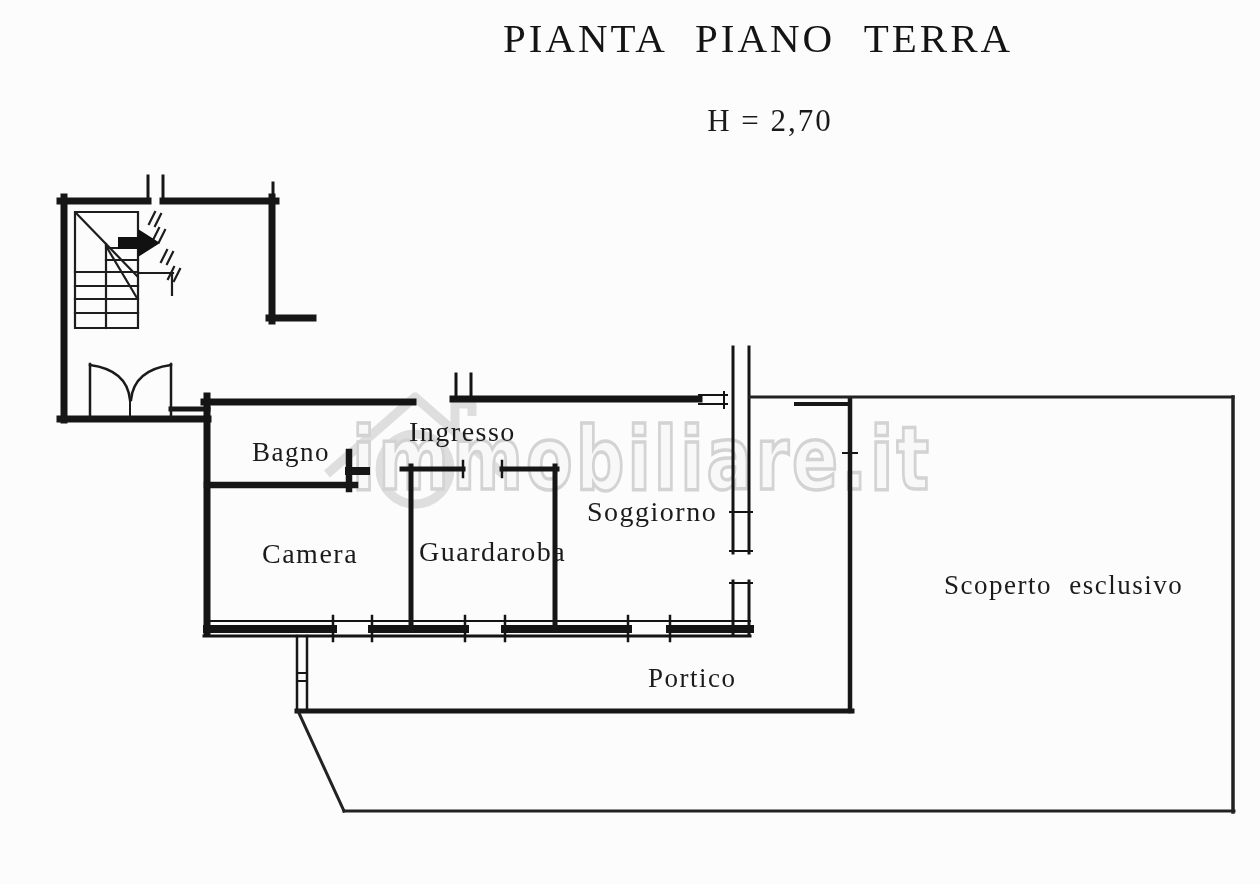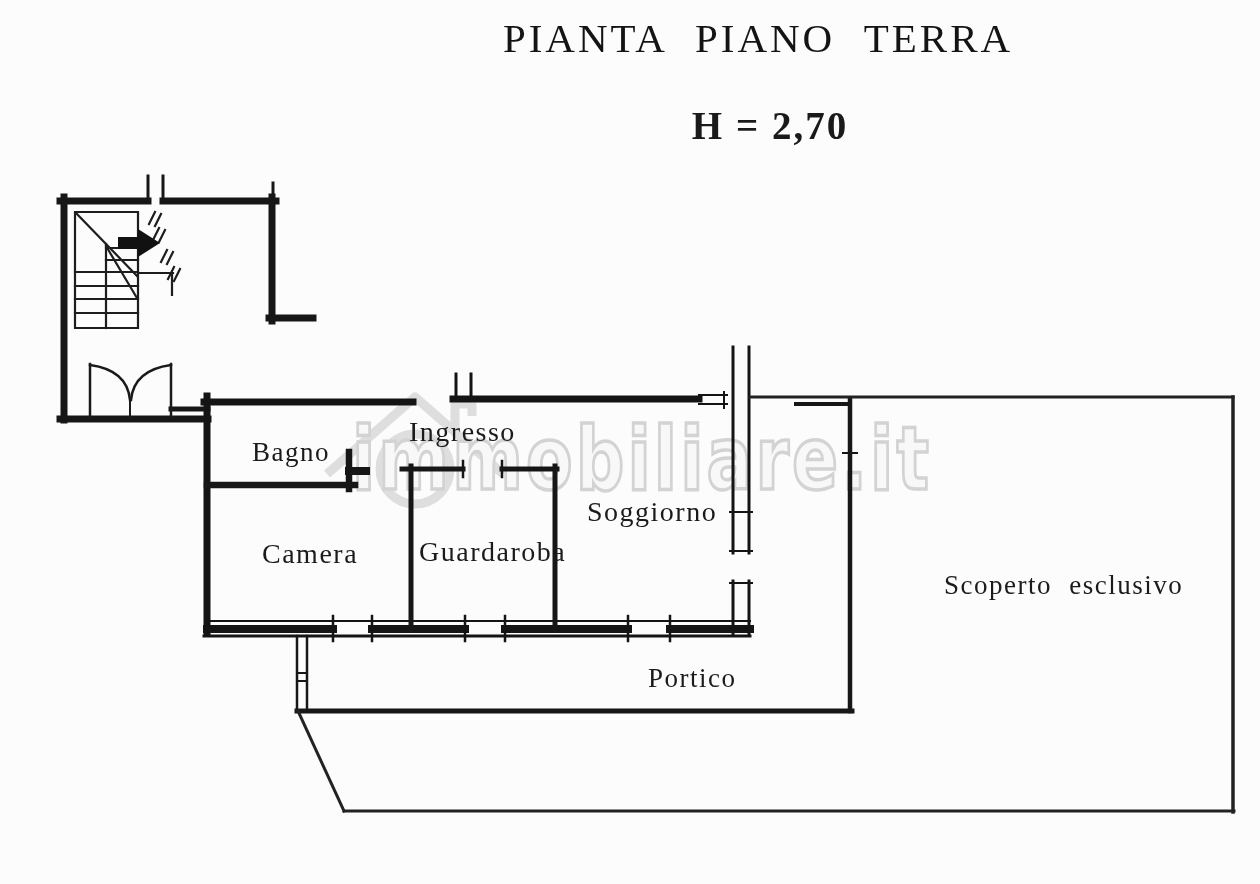--- a/index.html
+++ b/index.html
@@ -8,21 +8,21 @@
     background:#fcfcfc;
     font-family:"Liberation Serif", serif;
   }
   .plan-title{
     position:absolute;top:14px;left:758px;transform:translateX(-50%);
     font-size:41px;color:#141414;letter-spacing:3px;word-spacing:16px;
     white-space:nowrap;font-weight:500;
   }
   .height-label{
     position:absolute;top:103px;left:770px;transform:translateX(-50%);
-    font-size:39px;color:#1a1a1a;letter-spacing:2px;white-space:nowrap;font-weight:bold;
+    font-size:31px;color:#1a1a1a;letter-spacing:2px;white-space:nowrap;
   }
   svg.plan{position:absolute;left:0;top:0;}
   .room-label{
     font-family:"Liberation Serif", serif;
     fill:#1b1b1b;letter-spacing:1.5px;
   }
   .wm-text{
     font-family:"DejaVu Sans", sans-serif;
     font-weight:bold;letter-spacing:4px;
   }

